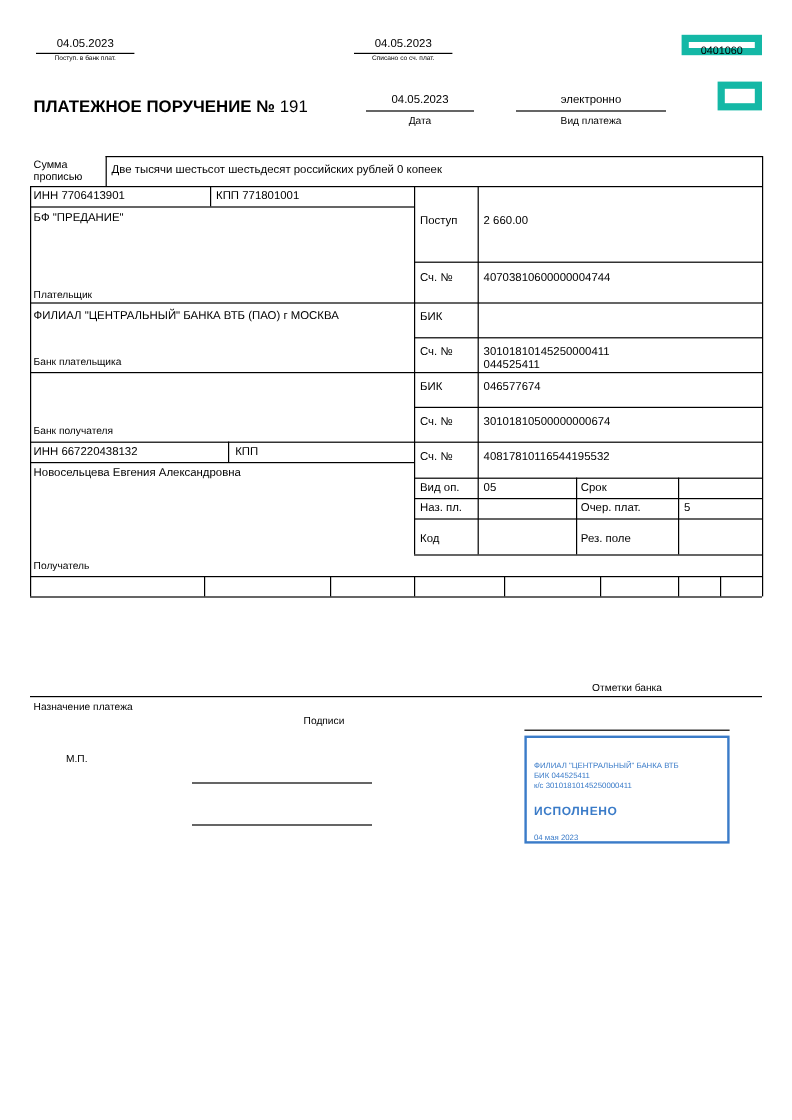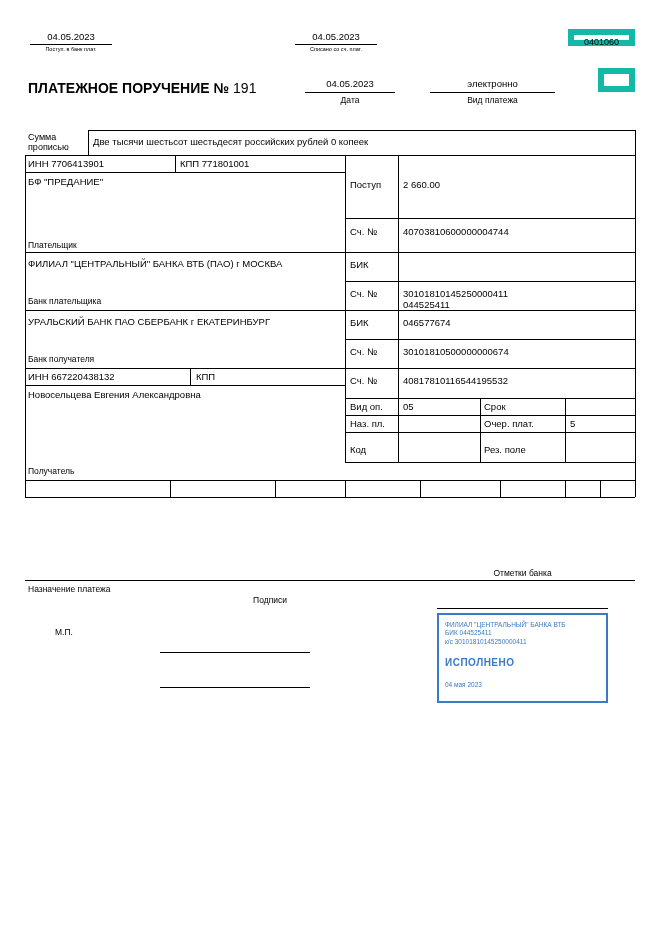--- a/index.html
+++ b/index.html
@@ -10,21 +10,21 @@
   .cap { font-size:8.5px; }
   .tiny { font-size:5.5px; }
   .b { font-weight:bold; }
   .ctr { text-align:center; }
   .wrap { white-space:normal; line-height:1.15; }
   .hl { position:absolute; height:1px; background:#000; }
   .vl { position:absolute; width:1px; background:#000; }
   .box { position:absolute; border:6px solid #14b8a6; background:transparent; }
   .title-num { font-weight:normal; margin-left:4px; }
   .stamp { position:absolute; left:437px; top:613px; width:171px; height:90px;
-           border:2px solid #3a7bc8; color:#3a7bc8; padding:6px 6px; }
+           border:2px solid #3a7bc8; color:#3a7bc8; padding:20px 6px; }
   .stamp .s-small { font-size:6.5px; line-height:1.3; white-space:nowrap; }
   .stamp .s-status { font-size:10px; font-weight:bold; margin-top:11px; letter-spacing:0.5px; }
   .stamp .s-date { font-size:6.5px; margin-top:13px; }
 </style>
 </head>
 <body>
 
 <div class="page">
 
   <div class="t ctr" style="left:30px; top:31px; width:82px;">04.05.2023</div>
@@ -101,21 +101,20 @@
   <div class="t" style="left:350px; top:226px;">Сч. №</div>
   <div class="t" style="left:403px; top:226px;">40703810600000004744</div>
 
   <div class="t" style="left:28px; top:258px;">ФИЛИАЛ "ЦЕНТРАЛЬНЫЙ" БАНКА ВТБ (ПАО) г МОСКВА</div>
   <div class="t cap" style="left:28px; top:296px;">Банк плательщика</div>
   <div class="t" style="left:350px; top:259px;">БИК</div>
   <div class="t" style="left:403px; top:259px;margin-top:40px;">044525411</div>
   <div class="t" style="left:350px; top:288px;">Сч. №</div>
   <div class="t" style="left:403px; top:288px;">30101810145250000411</div>
 
-  <div class="t" style="left:28px; top:316px;">УРАЛЬСКИЙ БАНК ПАО СБЕРБАНК г ЕКАТЕРИНБУРГ</div>
   <div class="t cap" style="left:28px; top:354px;">Банк получателя</div>
   <div class="t" style="left:350px; top:317px;">БИК</div>
   <div class="t" style="left:403px; top:317px;">046577674</div>
   <div class="t" style="left:350px; top:346px;">Сч. №</div>
   <div class="t" style="left:403px; top:346px;">30101810500000000674</div>
 
   <div class="t" style="left:28px;  top:371px;">ИНН 667220438132</div>
   <div class="t" style="left:196px; top:371px;">КПП</div>
   <div class="t" style="left:28px;  top:389px;">Новосельцева Евгения Александровна</div>
   <div class="t cap" style="left:28px; top:466px;">Получатель</div>

